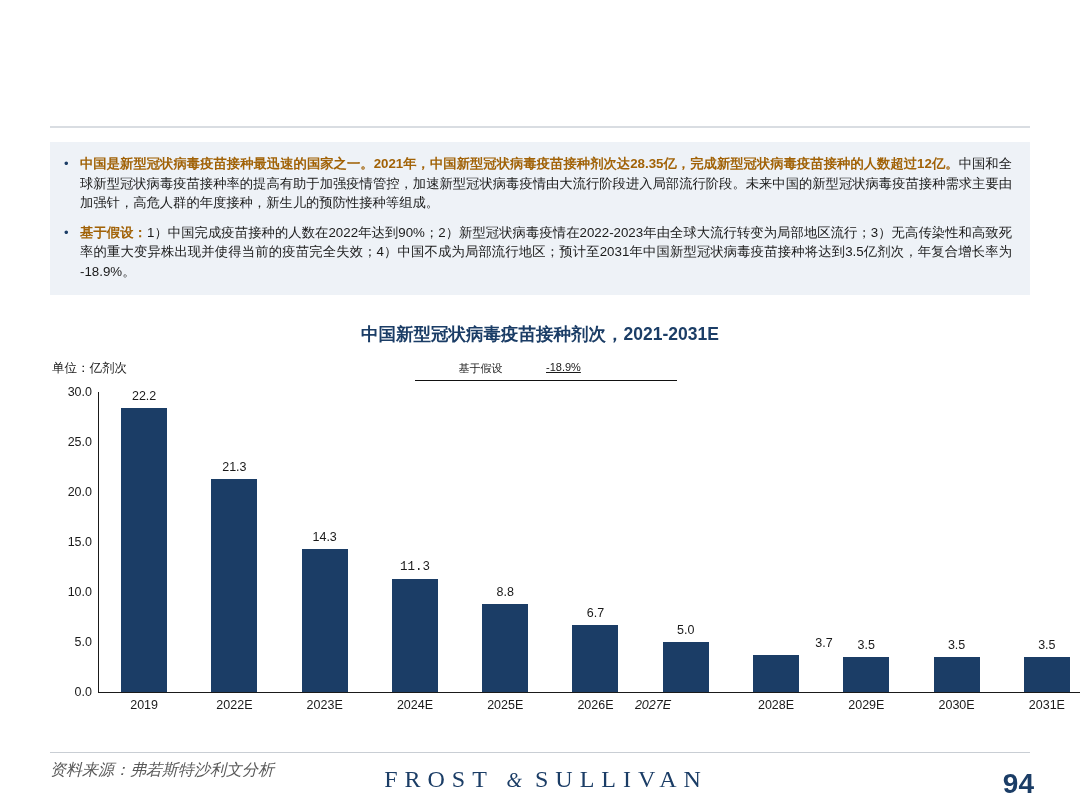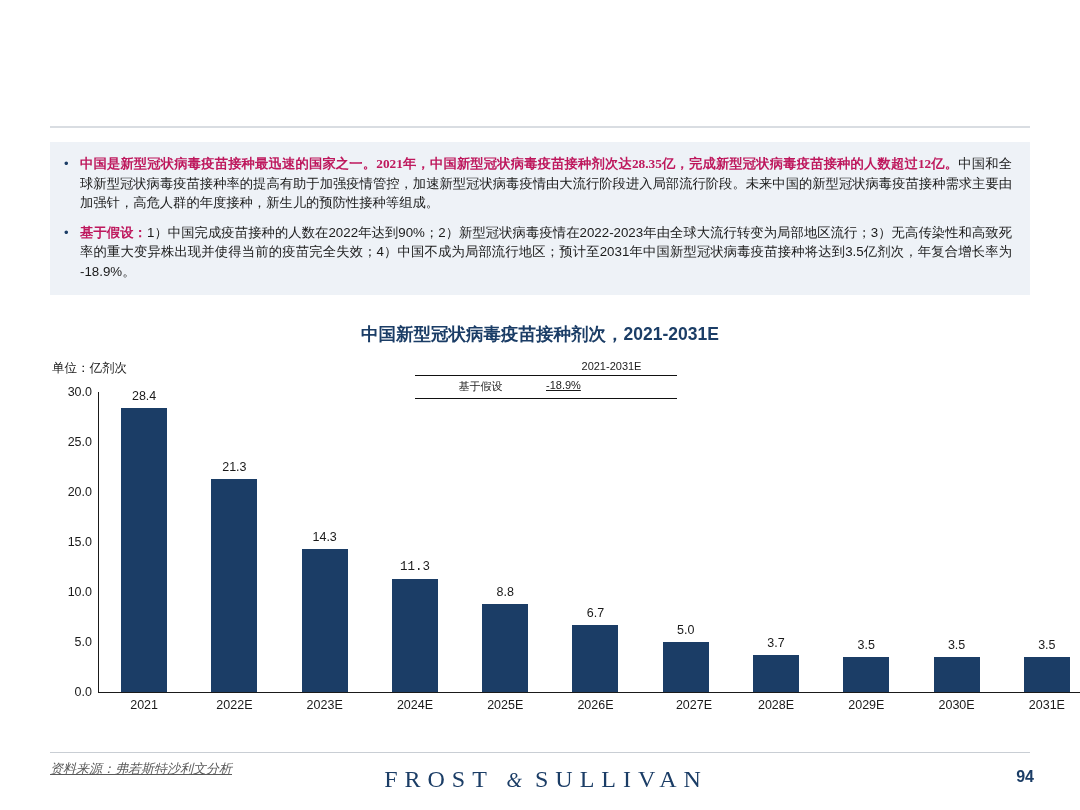--- a/index.html
+++ b/index.html
@@ -62,21 +62,21 @@
     color: #1b3d66;
     font-size: 13px;
     line-height: 19px;
   }
   .bullet-text {
     font-size: 13.3px;
     line-height: 19.5px;
     color: #1a1a1a;
     text-align: justify;
   }
-  .bullet-text b { font-weight: bold; color: #be185d; font-family: Liberation Serif, serif; }
+  .bullet-text b { font-weight: bold; color: #a16207; }
 
   
   .chart-title {
     position: absolute;
     left: 0; right: 0; top: 322px;
     text-align: center;
     font-size: 17.5px;
     font-weight: bold;
     color: #1b3d66;
   }
@@ -186,45 +186,44 @@
   
   .footer-rule {
     position: absolute;
     left: 50px; right: 50px; top: 752px;
     height: 1px;
     background: #c9ced4;
   }
   .source {
     position: absolute;
     left: 50px; top: 760px;
-    font-size: 13px;
+    font-size: 16px;
     font-style: italic;
     color: #5a5a5a;
-    text-decoration: underline;
   }
   .brand {
     position: absolute;
     left: 0; right: 0; top: 766px;
     text-align: center;
     font-family: "Liberation Serif", serif;
     font-size: 24px;
     letter-spacing: 7px;
     color: #1b3d66;
     font-weight: normal;
     padding-left: 12px;
   }
   .brand .amp {
     font-style: italic;
     letter-spacing: 0;
     font-size: 20px;
   }
   .page-num {
     position: absolute;
     right: 46px; top: 768px;
-    font-size: 16px;
+    font-size: 28px;
     font-weight: bold;
     color: #1b3d66;
   }
 </style>
 </head>
 <body>
 
 <div class="page">
 
   <div class="header">
@@ -240,23 +239,20 @@
       <div class="dot">•</div>
       <div class="bullet-text"><b>基于假设：</b><span>1）中国完成疫苗接种的人数在2022年达到90%；2）新型冠状病毒疫情在2022-2023年由全球大流行转变为局部地区流行；3）无高传染性和高致死率的重大变异株出现并使得当前的疫苗完全失效；4）中国不成为局部流行地区；预计至2031年中国新型冠状病毒疫苗接种将达到3.5亿剂次，年复合增长率为 -18.9%。</span></div>
     </div>
   </div>
 
   <div class="chart-title">中国新型冠状病毒疫苗接种剂次，2021-2031E</div>
 
   <div class="unit-label">单位：亿剂次</div>
 
   <div class="cagr-table">
-    <div class="cagr-head">
-      <div class="cagr-head-inner">2021-2031E</div>
-    </div>
     <div class="cagr-body">
       <div class="c1">基于假设</div>
       <div class="c2">-18.9%</div>
     </div>
   </div>
 
   <div class="plot">
     <div class="y-axis-labels">
         <div class="y-tick" style="top: 300px; margin-left: 18px;">0.0</div>
         <div class="y-tick" style="top: 250px;">5.0</div>
@@ -264,21 +260,21 @@
         <div class="y-tick" style="top: 150px;">15.0</div>
         <div class="y-tick" style="top: 100px;">20.0</div>
         <div class="y-tick" style="top: 50px;">25.0</div>
         <div class="y-tick" style="top: 0px;">30.0</div>
       </div>
     <div class="axis-v"></div>
     <div class="axis-h"></div>
     <div class="bars">
         <div class="bar-slot" style="left: 0px; width: 90.2727px;">
           <div class="bar" style="height: 284px; background: rgb(27, 61, 102);"></div>
-          <div class="bar-value" style="bottom: 289px;">28.4</div>
+          <div class="bar-value" style="bottom: 289px;">22.2</div>
         </div>
         <div class="bar-slot" style="left: 90.2727px; width: 90.2727px;">
           <div class="bar" style="height: 213px; background: rgb(27, 61, 102);"></div>
           <div class="bar-value" style="bottom: 218px;">21.3</div>
         </div>
         <div class="bar-slot" style="left: 180.545px; width: 90.2727px;">
           <div class="bar" style="height: 143px; background: rgb(27, 61, 102);"></div>
           <div class="bar-value" style="bottom: 148px;">14.3</div>
         </div>
         <div class="bar-slot" style="left: 270.818px; width: 90.2727px; font-family: Liberation Mono, monospace;">
@@ -292,43 +288,43 @@
         <div class="bar-slot" style="left: 451.364px; width: 90.2727px;">
           <div class="bar" style="height: 67px; background: rgb(27, 61, 102);"></div>
           <div class="bar-value" style="bottom: 72px;">6.7</div>
         </div>
         <div class="bar-slot" style="left: 541.636px; width: 90.2727px;">
           <div class="bar" style="height: 50px; background: rgb(27, 61, 102);"></div>
           <div class="bar-value" style="bottom: 55px;">5.0</div>
         </div>
         <div class="bar-slot" style="left: 631.909px; width: 90.2727px;">
           <div class="bar" style="height: 37px; background: rgb(27, 61, 102);"></div>
-          <div class="bar-value" style="bottom: 42px;">3.7</div>
+          <div class="bar-value" style="bottom: 42px; margin-left: 48px;">3.7</div>
         </div>
         <div class="bar-slot" style="left: 722.182px; width: 90.2727px;">
           <div class="bar" style="height: 35px; background: rgb(27, 61, 102);"></div>
           <div class="bar-value" style="bottom: 40px;">3.5</div>
         </div>
         <div class="bar-slot" style="left: 812.455px; width: 90.2727px;">
           <div class="bar" style="height: 35px; background: rgb(27, 61, 102);"></div>
           <div class="bar-value" style="bottom: 40px;">3.5</div>
         </div>
         <div class="bar-slot" style="left: 902.727px; width: 90.2727px;">
           <div class="bar" style="height: 35px; background: rgb(27, 61, 102);"></div>
           <div class="bar-value" style="bottom: 40px;">3.5</div>
         </div>
       </div>
     <div class="x-labels">
-        <div class="x-label" style="left: 45.1364px;">2021</div>
+        <div class="x-label" style="left: 45.1364px;">2019</div>
         <div class="x-label" style="left: 135.409px;">2022E</div>
         <div class="x-label" style="left: 225.682px;">2023E</div>
         <div class="x-label" style="left: 315.955px;">2024E</div>
         <div class="x-label" style="left: 406.227px;">2025E</div>
         <div class="x-label" style="left: 496.5px;">2026E</div>
-        <div class="x-label" style="left: 595px;">2027E</div>
+        <div class="x-label" style="left: 554px; font-style: italic;">2027E</div>
         <div class="x-label" style="left: 677.045px;">2028E</div>
         <div class="x-label" style="left: 767.318px;">2029E</div>
         <div class="x-label" style="left: 857.591px;">2030E</div>
         <div class="x-label" style="left: 947.864px;">2031E</div>
       </div>
   </div>
 
   <div class="footer-rule"></div>
   <div class="source">资料来源：弗若斯特沙利文分析</div>
   <div class="brand"><span>FROST</span> <span class="amp">&amp;</span> <span>SULLIVAN</span></div>

